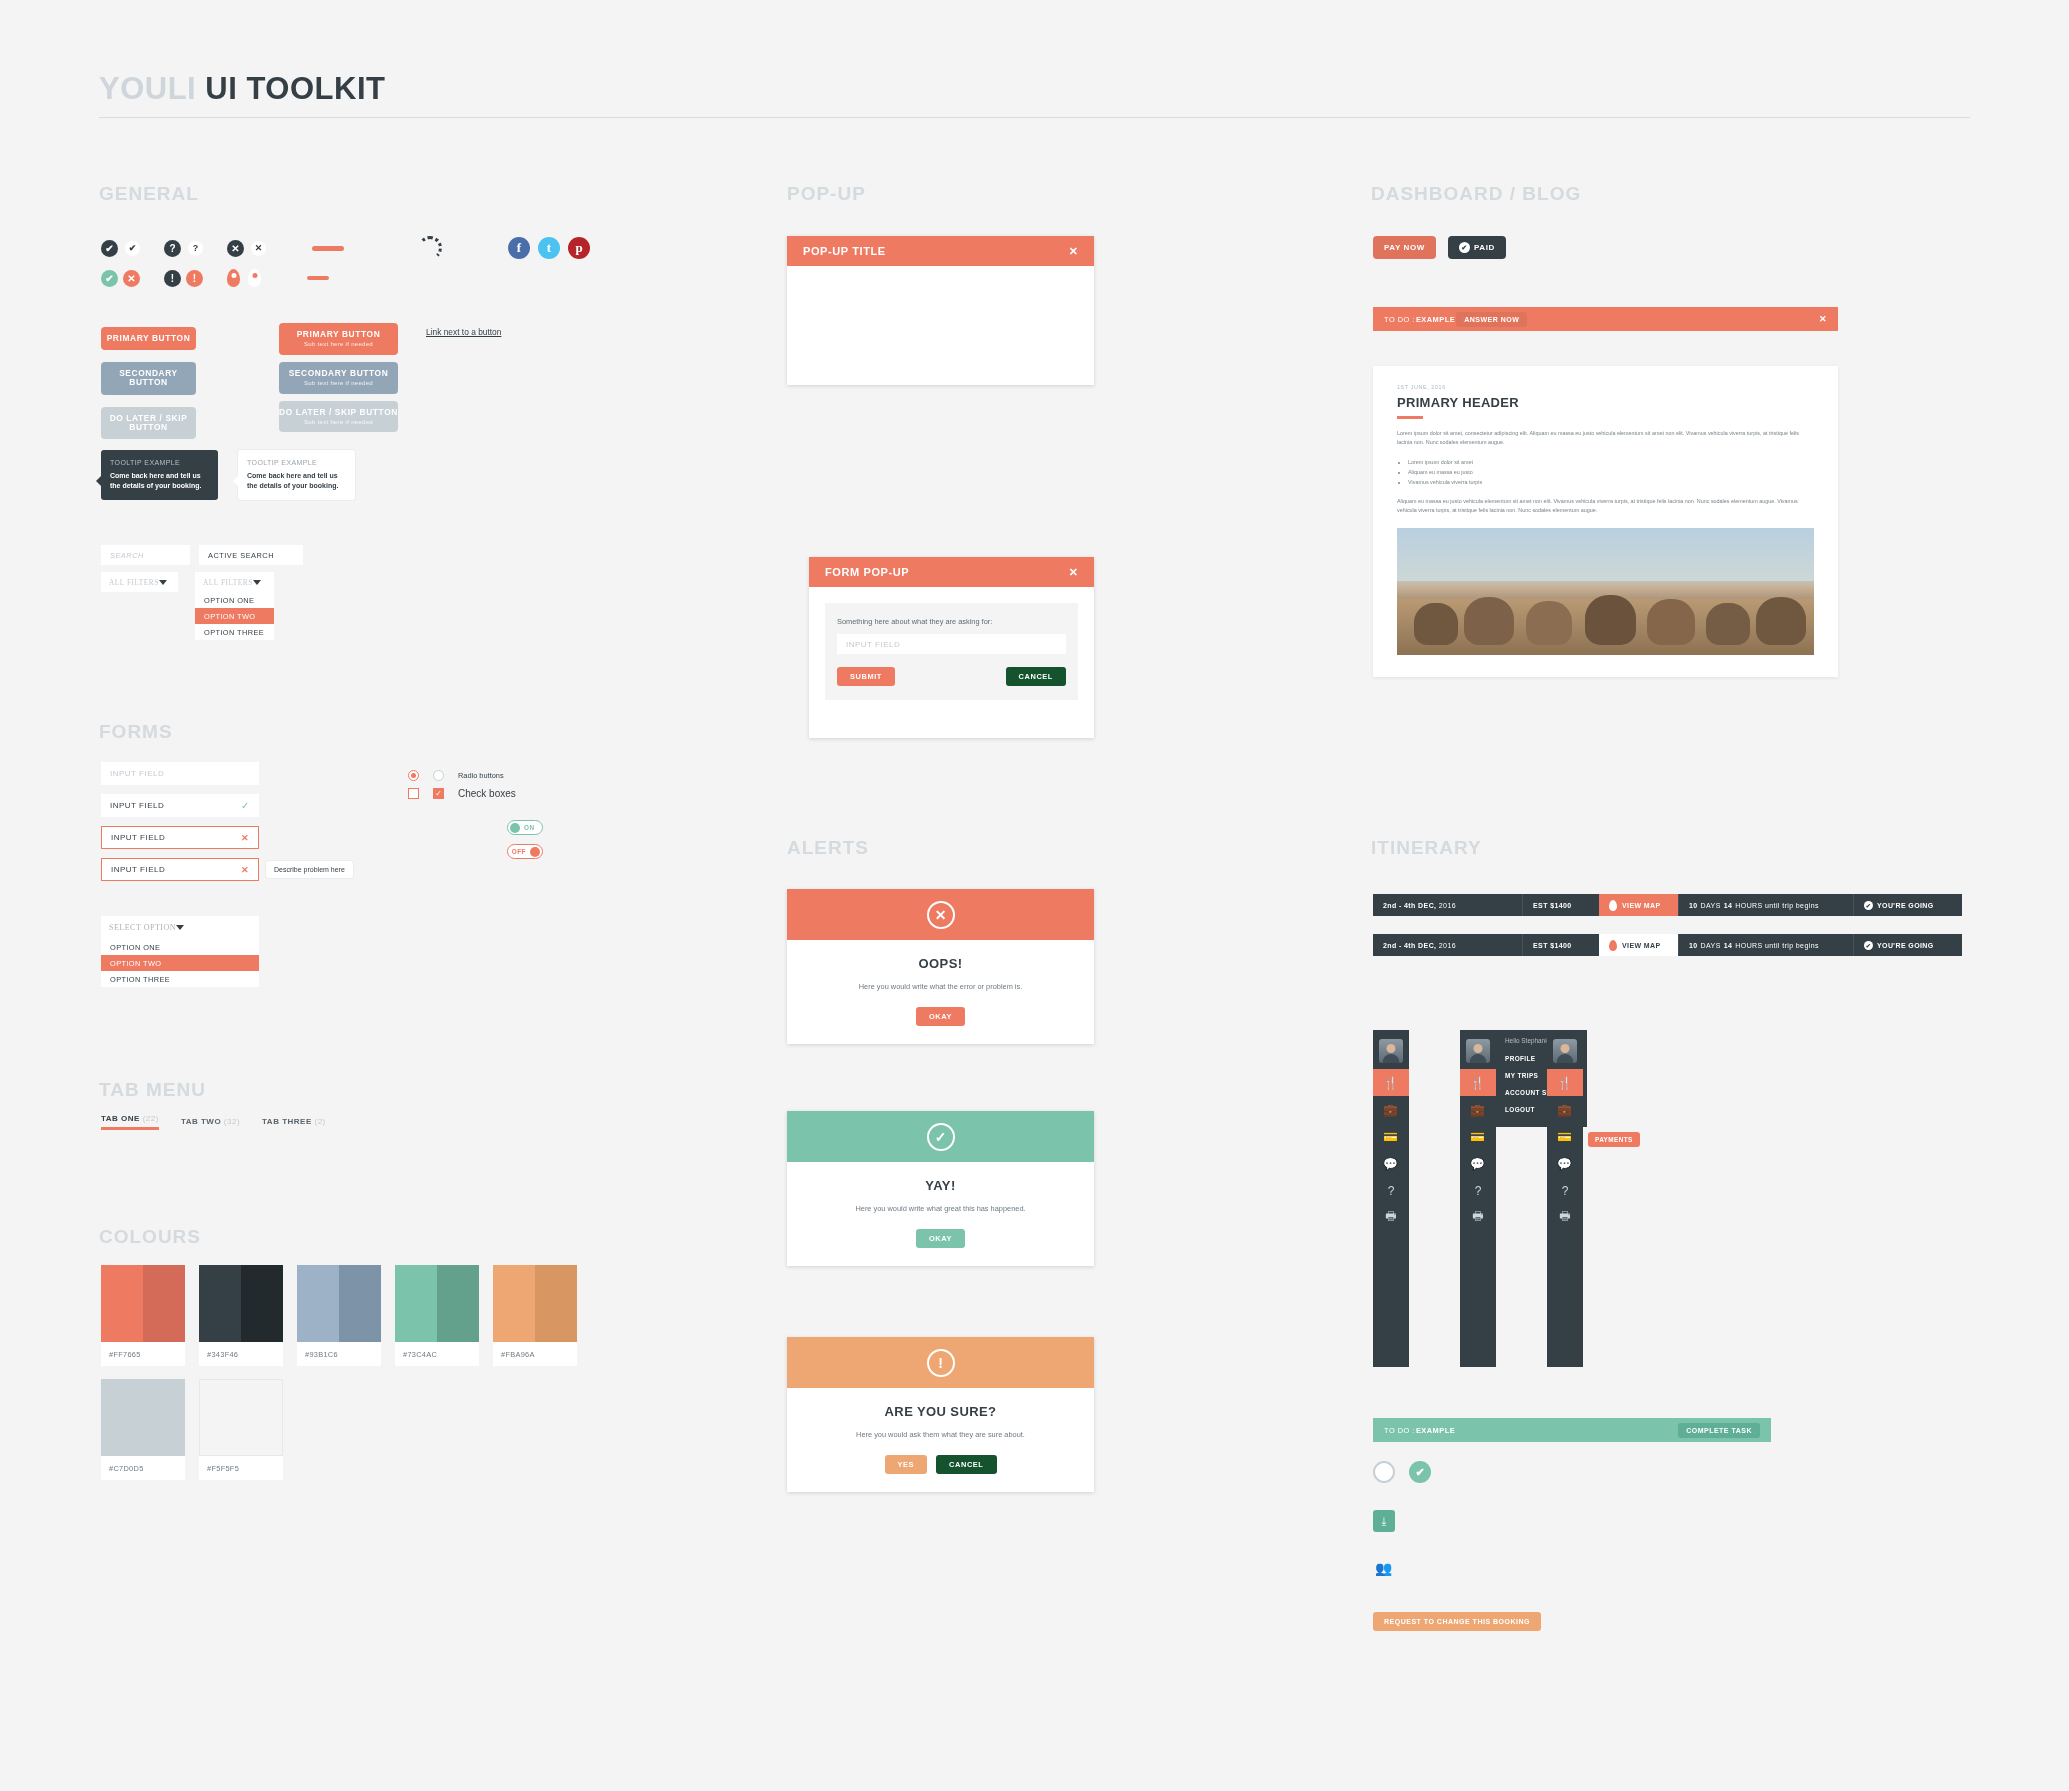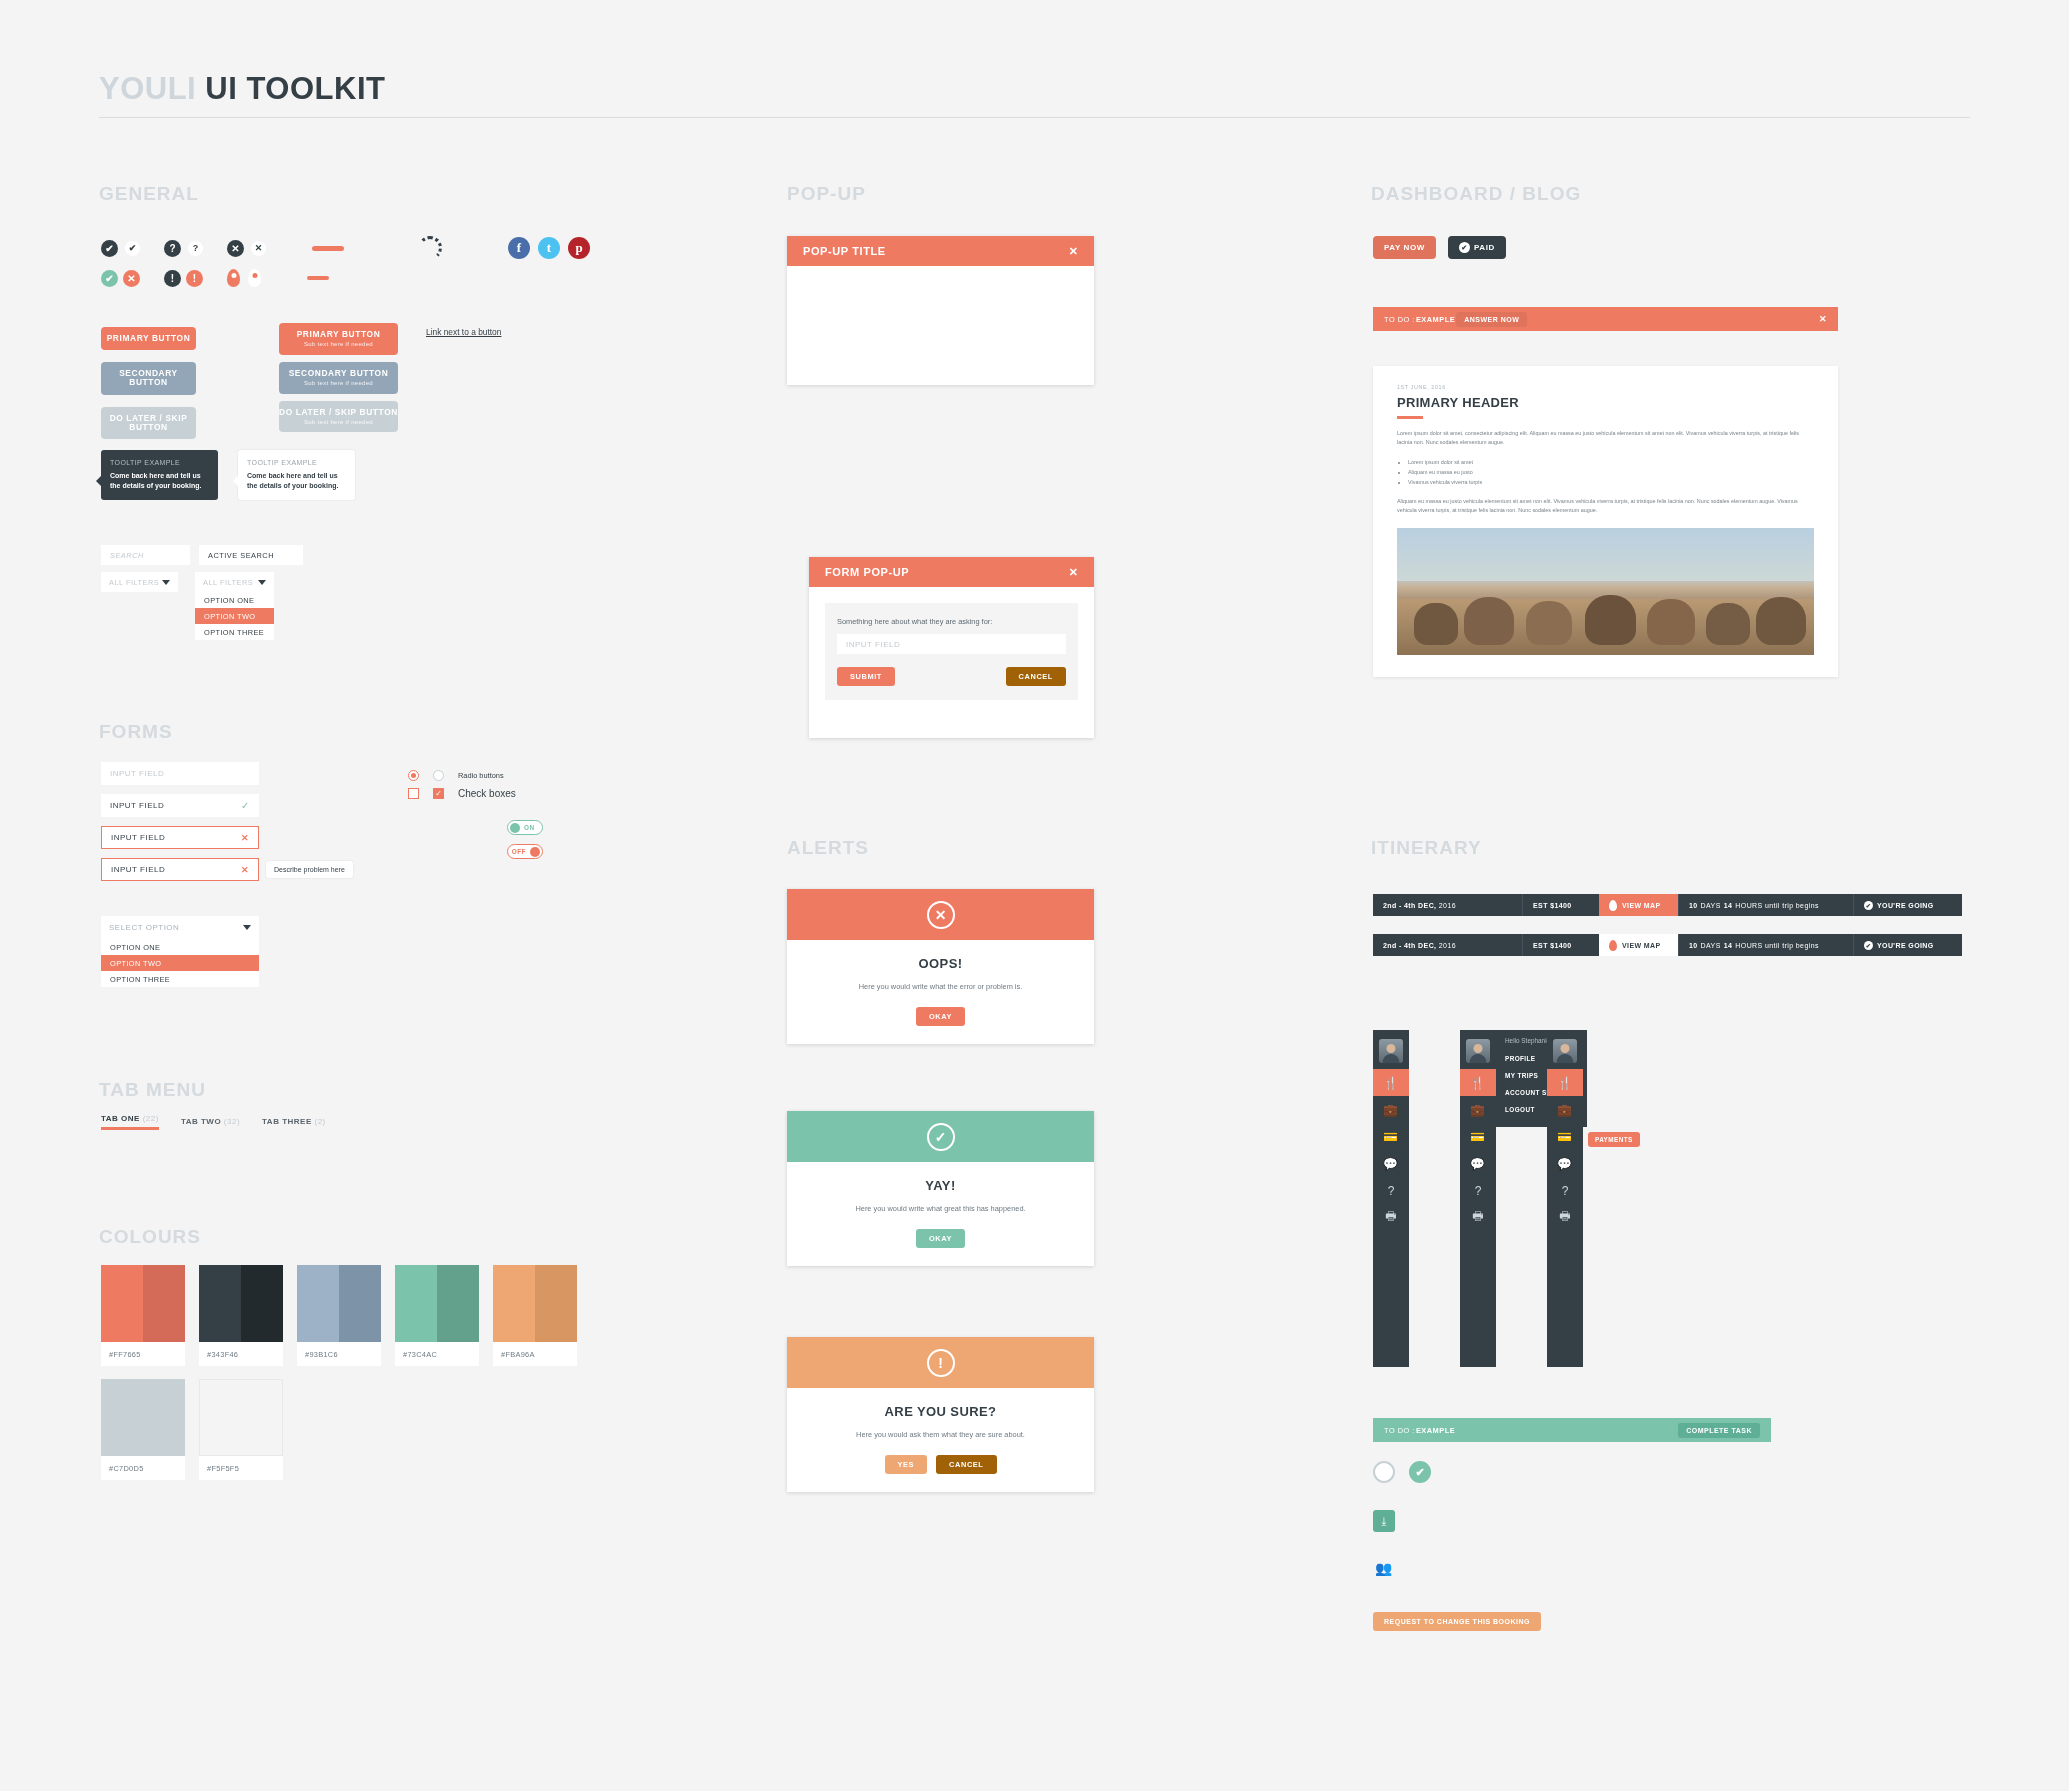--- a/index.html
+++ b/index.html
@@ -75,22 +75,22 @@
   .tt-light .tt-title { color:#9aa4ab; font-weight:normal;}
   .tt-arrow { position:absolute; left:-5px; top:26px; width:0;height:0;
      border-top:5px solid transparent;border-bottom:5px solid transparent; }
   .tt-dark .tt-arrow { border-right:5px solid #343f46;}
   .tt-light .tt-arrow { border-right:5px solid #fff;}
 
   
   .field { background:#fff; border:none; height:20px; font-size:7.4px; letter-spacing:0.5px;
      padding:0 9px; color:#343f46; font-family:"Liberation Sans",sans-serif; display:flex;align-items:center;}
   .field.ph { color:#c3cad0;font-style:italic; }
-  .sel-head { background:#fff; height:20px; display:flex;align-items:center;justify-content:space-between;
-     padding:0 8px; font-size:7.4px; letter-spacing:0.5px; }
+  .sel-head { background:#fff; height:20px; display:flex;align-items:center;
+     padding:0 8px; font-size:7.4px; letter-spacing:0.5px;font-family:Liberation Serif, serif; }
   .caret { width:0;height:0;border-left:4px solid transparent;border-right:4px solid transparent;
      border-top:5px solid #343f46; }
   .opt { background:#fff; height:16px; display:flex;align-items:center; padding:0 9px;
      font-size:7.4px; letter-spacing:0.4px; color:#343f46; }
   .opt.sel { background:#ef7a62; color:#fff; }
 
   
   .inp { background:#fff; height:23px; width:158px; display:flex;align-items:center;
      justify-content:space-between; padding:0 9px; font-size:8px; letter-spacing:0.5px; }
   .inp.err { border:1px solid #ef7a62; }
@@ -132,21 +132,21 @@
   .popup-head .t { font-size:11px; font-weight:bold; letter-spacing:0.6px;}
   .popup-head .x { font-size:11px; font-weight:bold; cursor:pointer;}
   .popup-body { background:#fff; }
   .form-inner { background:#f4f4f4; margin:16px; padding:14px 12px; }
   .form-label { font-size:7.4px; color:#5f6b73; margin-bottom:8px; }
   .form-input { background:#fff; height:20px; display:flex;align-items:center; padding:0 9px;
      font-size:8px; color:#c3cad0; letter-spacing:0.5px; }
   .form-actions { display:flex; justify-content:space-between; margin-top:13px; }
   .sm-btn { border:none; border-radius:3px; color:#fff; font-size:7.4px; font-weight:bold;
      letter-spacing:0.6px; padding:5px 13px; cursor:pointer; font-family:"Liberation Sans",sans-serif;}
-  .sm-red{background:#ef7a62;} .sm-grey{background:#a16207;}
+  .sm-red{background:#ef7a62;} .sm-grey{background:#14532d;}
 
   
   .alert { background:#fff; box-shadow:0 1px 4px rgba(0,0,0,.14); }
   .alert-head { height:51px; display:flex;align-items:center;justify-content:center; }
   .alert-circle { width:28px;height:28px;border-radius:50%;border:2px solid #fff;
      display:flex;align-items:center;justify-content:center;color:#fff;font-size:14px;font-weight:bold;}
   .alert-body { text-align:center; padding:16px 10px 18px; }
   .alert-title { font-size:13px; font-weight:bold; color:#343f46; letter-spacing:0.4px;}
   .alert-text { font-size:7.4px; color:#6e7a82; margin-top:11px; }
   .alert-btns { margin-top:16px; display:flex; justify-content:center; gap:9px; }

